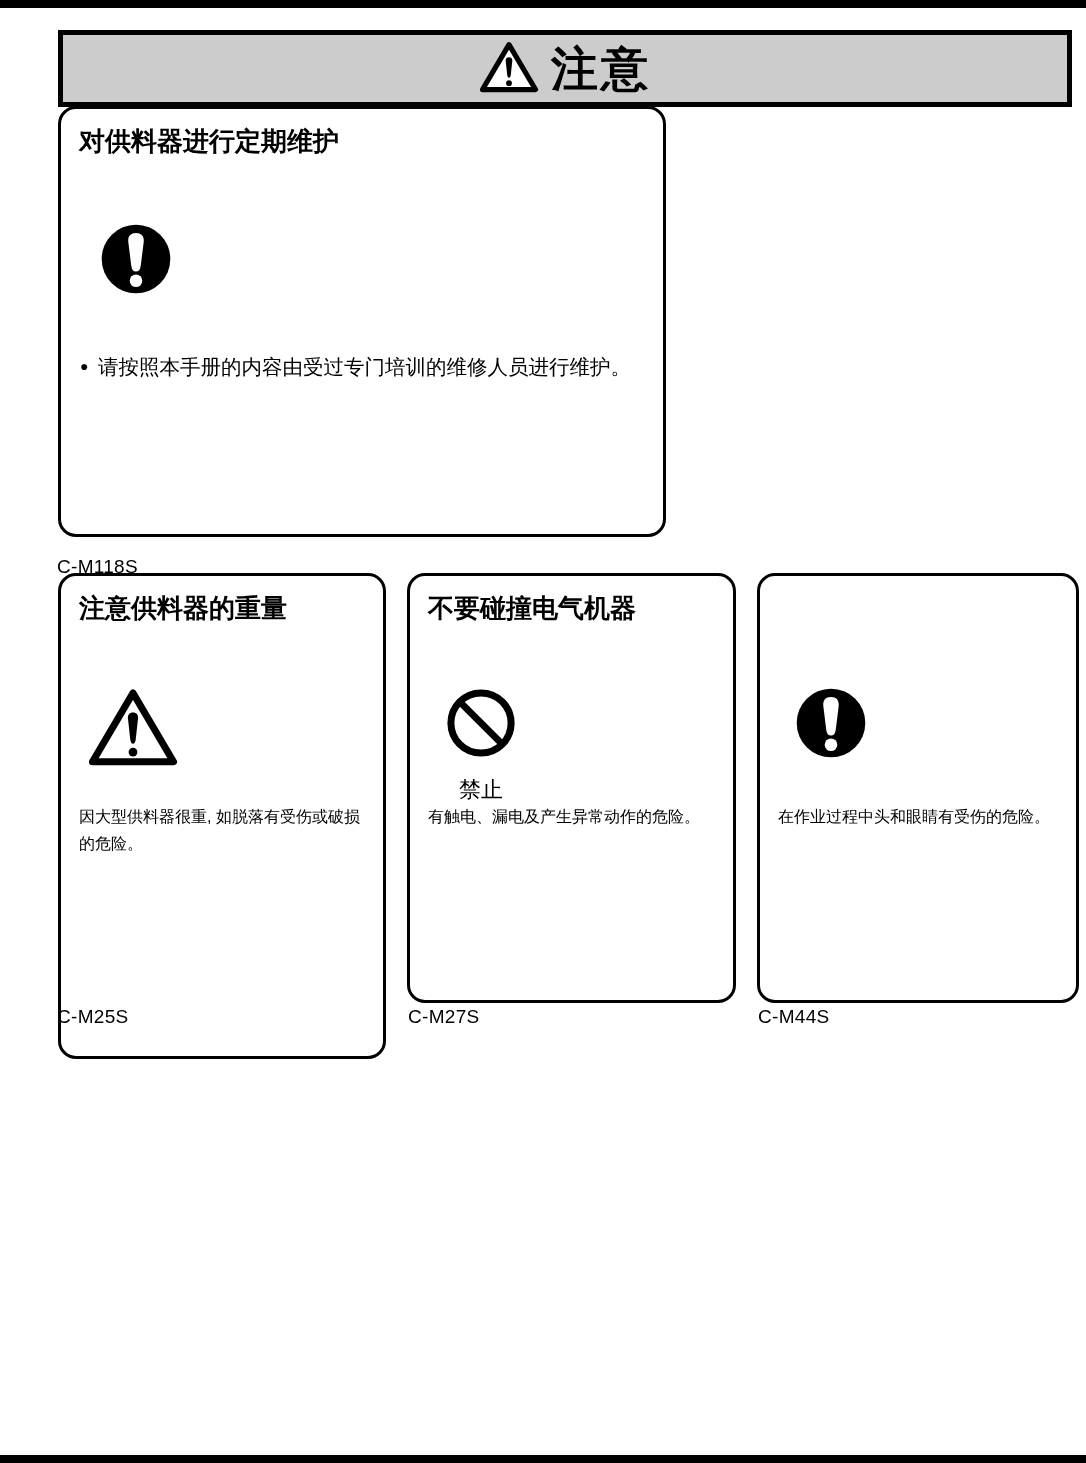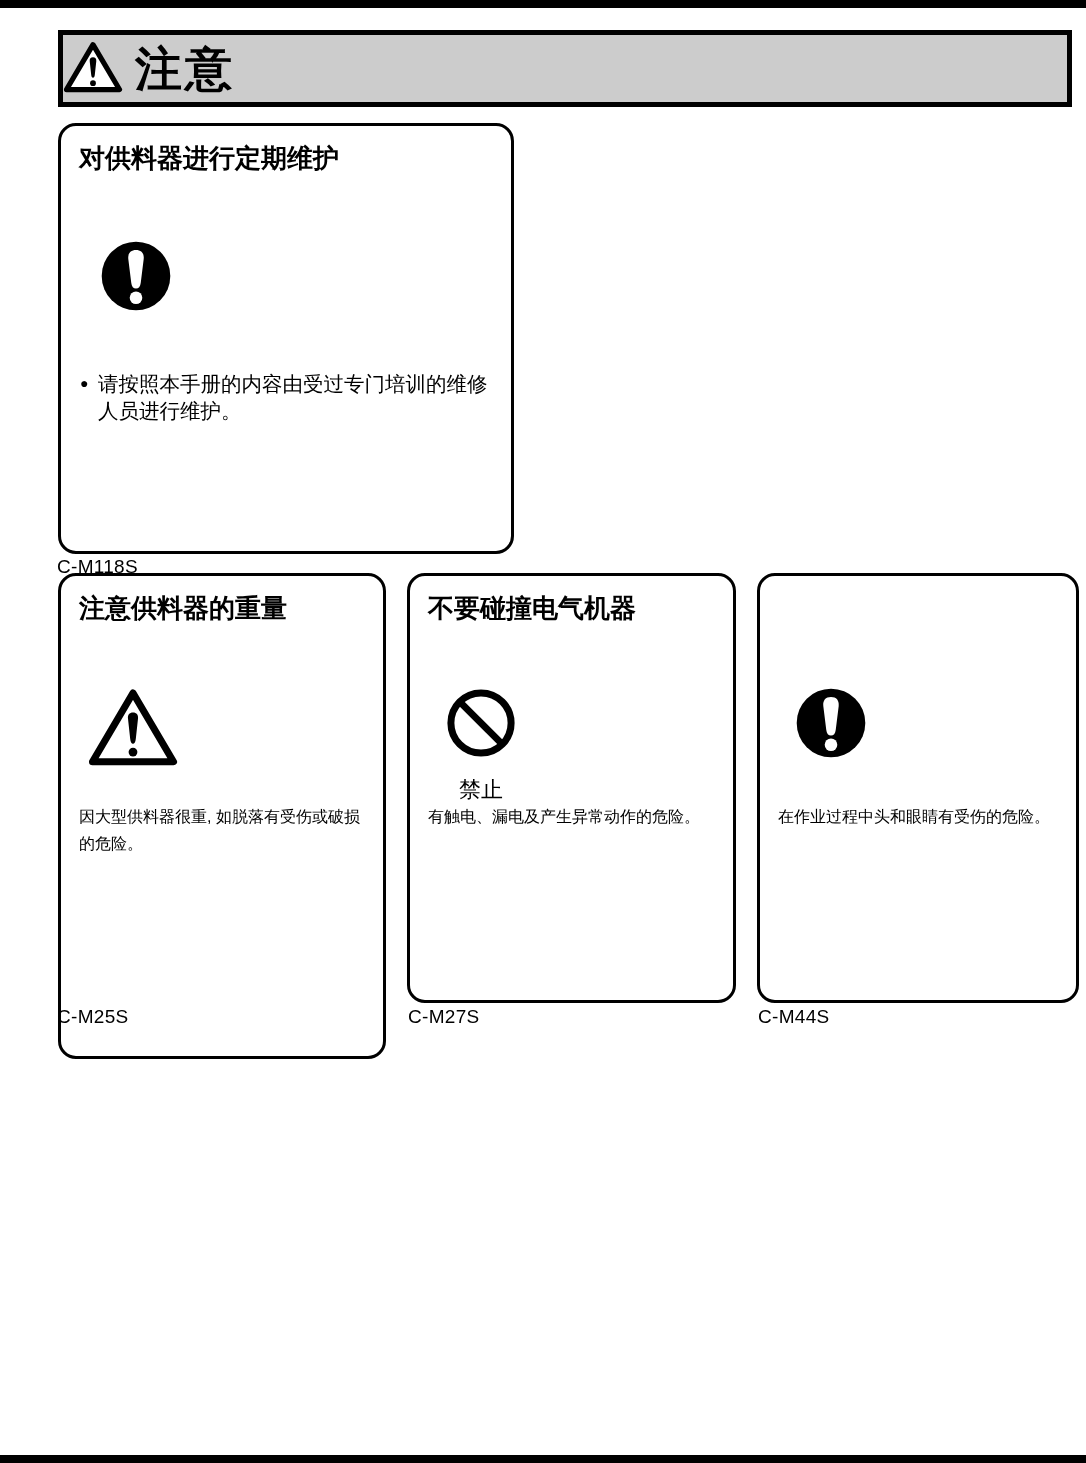--- a/index.html
+++ b/index.html
@@ -7,29 +7,29 @@
     width:1086px;height:1463px;position:relative;background:#fff;color:#000;
     font-family:"Liberation Sans","DejaVu Sans",sans-serif;overflow:hidden;
   }
   .bar{position:absolute;left:0;width:1086px;background:#000;}
   .bar.top{top:0;height:8px;}
   .bar.bottom{top:1455px;height:8px;}
 
   .header{
     position:absolute;left:58px;top:30px;width:1014px;height:77px;
     background:#cccccc;border:5px solid #000;box-sizing:border-box;
-    display:flex;align-items:center;gap:12px;
+    display:flex;align-items:center;justify-content:center;gap:12px;
   }
   .hdr-title{font-size:47px;font-weight:700;letter-spacing:3px;line-height:1;}
 
   .card{
     position:absolute;border:3px solid #000;border-radius:18px;background:#fff;
     box-sizing:border-box;
   }
-  .card-main{left:58px;top:123px;width:456px;height:431px;}
+  .card-main{left:58px;top:106px;width:608px;height:431px;}
   .card-a{left:58px;top:573px;width:328px;height:486px;}
   .card-b{left:407px;top:573px;width:329px;height:430px;}
   .card-c{left:757px;top:573px;width:322px;height:430px;}
 
   .card-title{
     margin:0;padding:15px 18px 0 18px;font-size:26px;font-weight:700;line-height:34px;
   }
   .card-icon{position:absolute;display:flex;flex-direction:column;align-items:center;}
   .main-icon{top:115px;left:40px;}
   .a-icon{top:110px;left:26px;}

